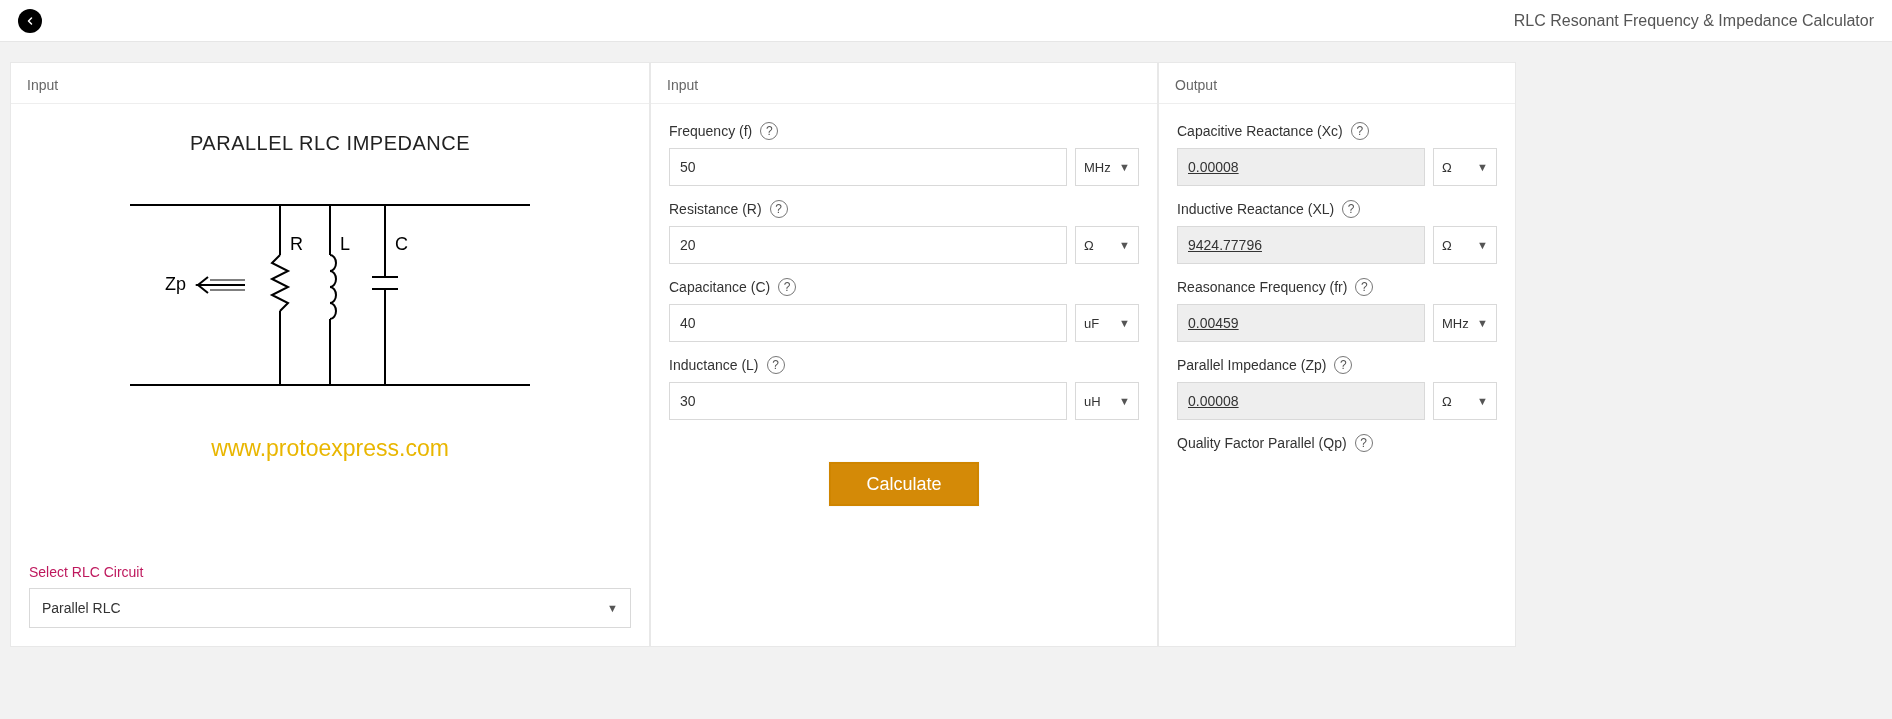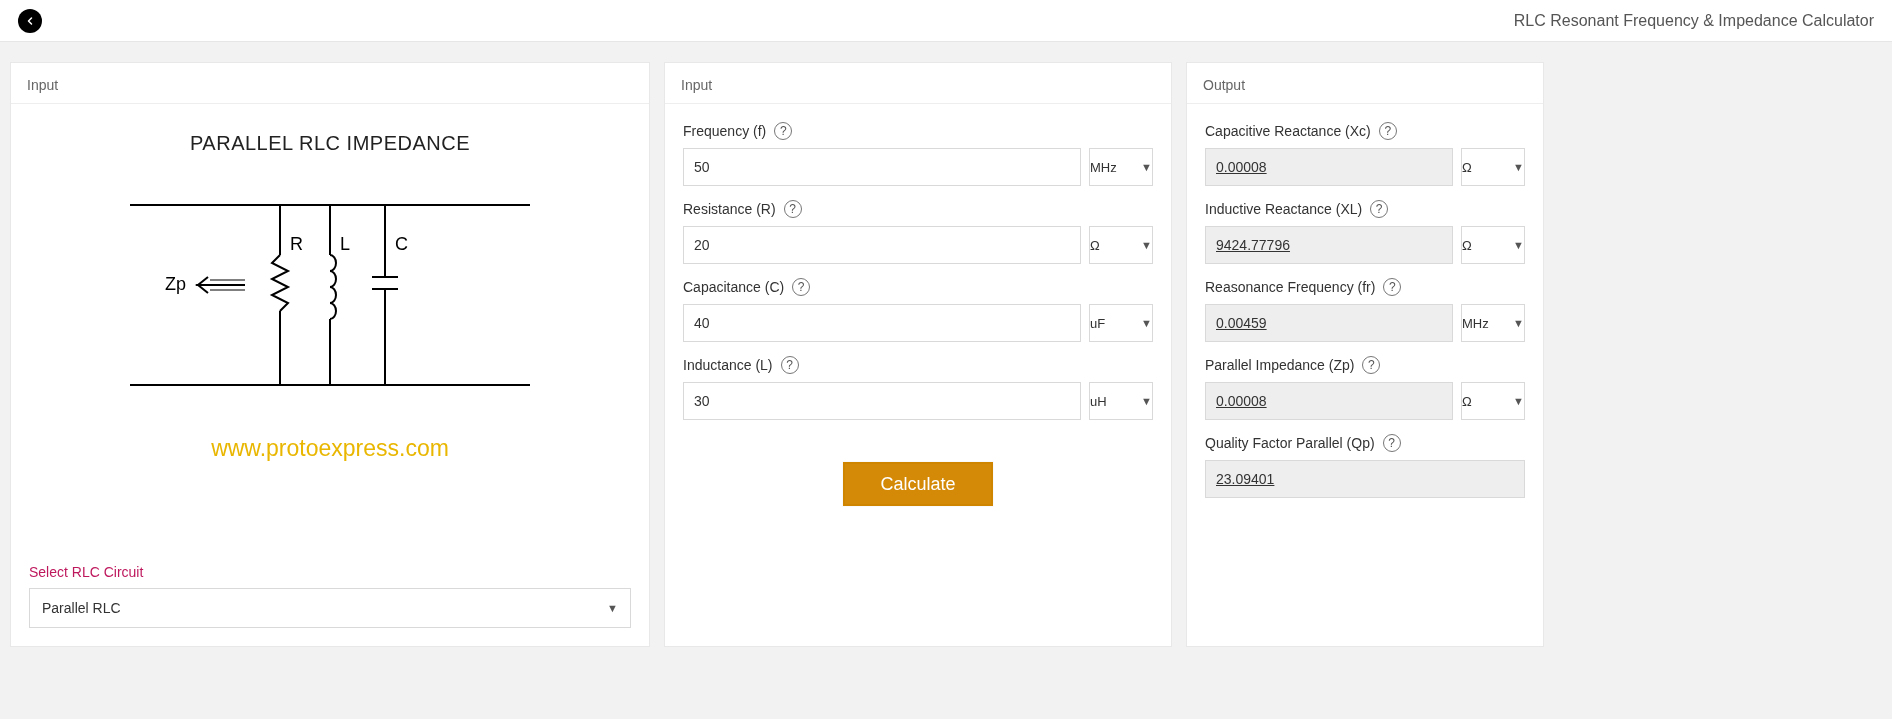--- a/index.html
+++ b/index.html
@@ -29,21 +29,20 @@
     cursor: pointer;
     color: #fff;
   }
   .title-text {
     font-size: 16px;
     color: #555;
     margin-left: 20px;
   }
   .content {
     display: flex;
-    gap: 14px;
     padding: 20px 10px 10px 10px;
   }
   .panel {
     background: #fff;
     border: 1px solid #e8e8e8;
     display: flex;
     flex-direction: column;
   }
   .panel-left { width: 640px; height: 585px; }
   .panel-mid { width: 508px; height: 585px; }
@@ -146,21 +145,21 @@
     align-items: center;
     text-decoration: underline;
   }
   .unit-select {
     width: 64px;
     height: 38px;
     border: 1px solid #d9d9d9;
     display: flex;
     align-items: center;
     justify-content: space-between;
-    padding: 0 0;
+    padding: 0 8px;
     font-size: 13px;
     color: #333;
     cursor: pointer;
     background: #fff;
   }
   .calc-btn {
     align-self: center;
     margin-top: 28px;
     background: #d48a07;
     color: #fff;
@@ -355,21 +354,18 @@
             <span class="chevron">▼</span>
           </div>
         </div>
       </div>
 
       <div class="field">
         <div class="field-label">
           <span>Quality Factor Parallel (Qp)</span>
           <span class="help">?</span>
         </div>
-        <div class="input-row">
-          <div class="text-output" style="flex:1">23.09401</div>
-        </div>
       </div>
 
     </div>
   </div>
 
 </div>
 
 </body></html>

